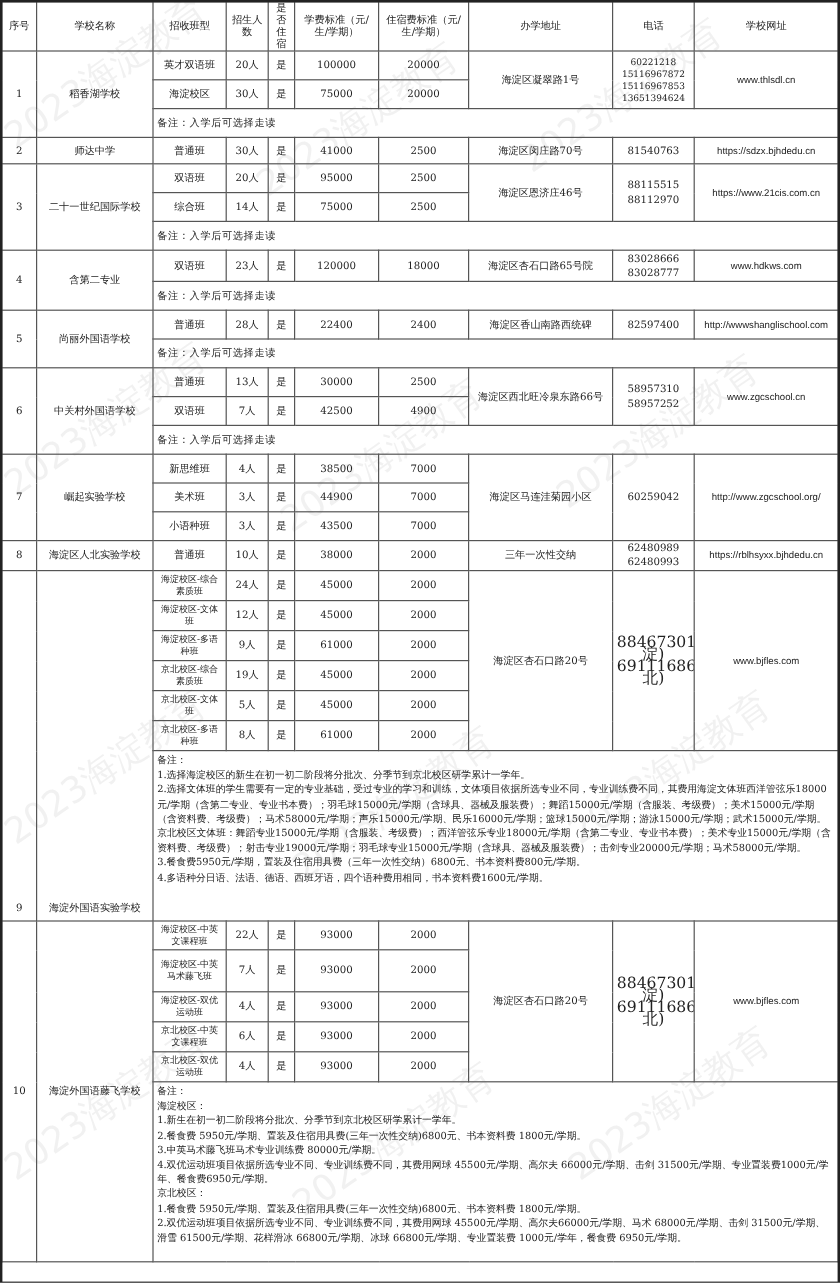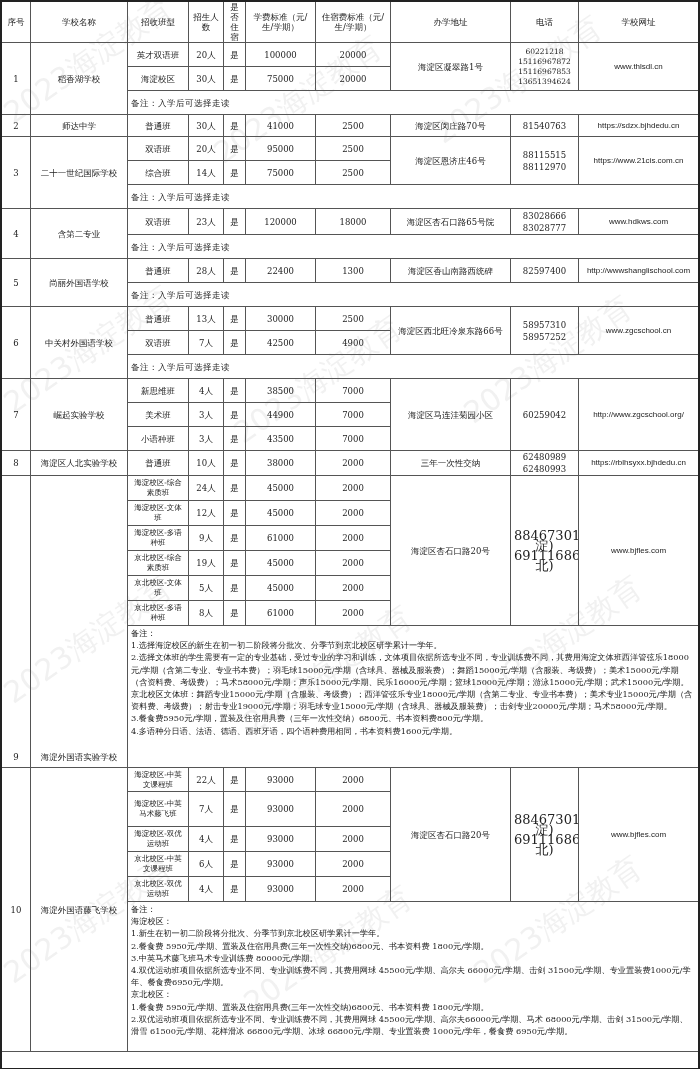--- a/index.html
+++ b/index.html
@@ -144,21 +144,21 @@
       <td class="note" colspan="8">备注：入学后可选择走读</td>
     </tr>
 
     <tr style="height:24px">
       <td class="c" rowspan="2">5</td>
       <td class="l" rowspan="2">尚丽外国语学校</td>
       <td class="c">普通班</td>
       <td class="c">28人</td>
       <td class="c">是</td>
       <td class="c">22400</td>
-      <td class="c">1300</td>
+      <td class="c">2400</td>
       <td class="l">海淀区香山南路西统碑</td>
       <td class="c">82597400</td>
       <td class="l web tiny">http://wwwshanglischool.com</td>
     </tr>
     <tr style="height:24px">
       <td class="note" colspan="8">备注：入学后可选择走读</td>
     </tr>
 
     <tr style="height:24px">
       <td class="c" rowspan="3">6</td>

